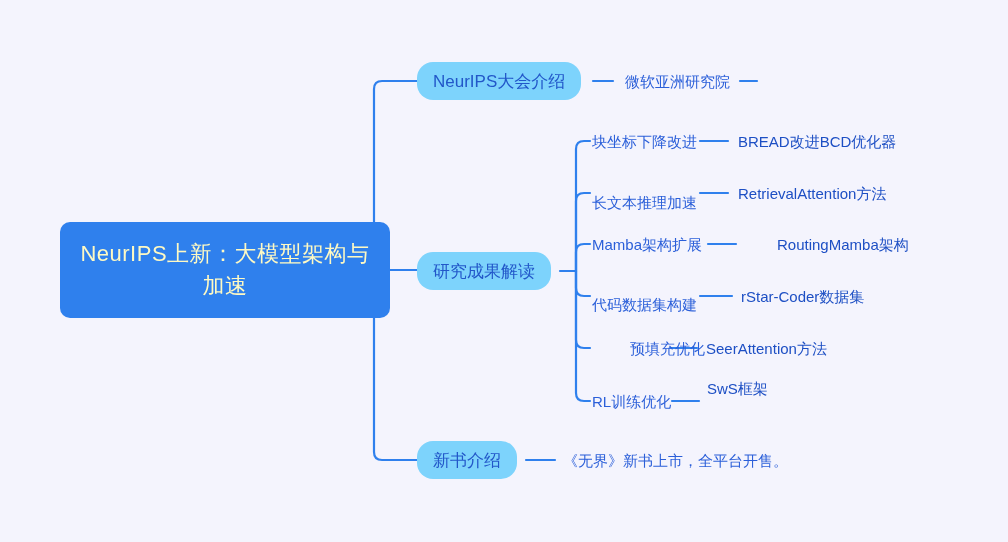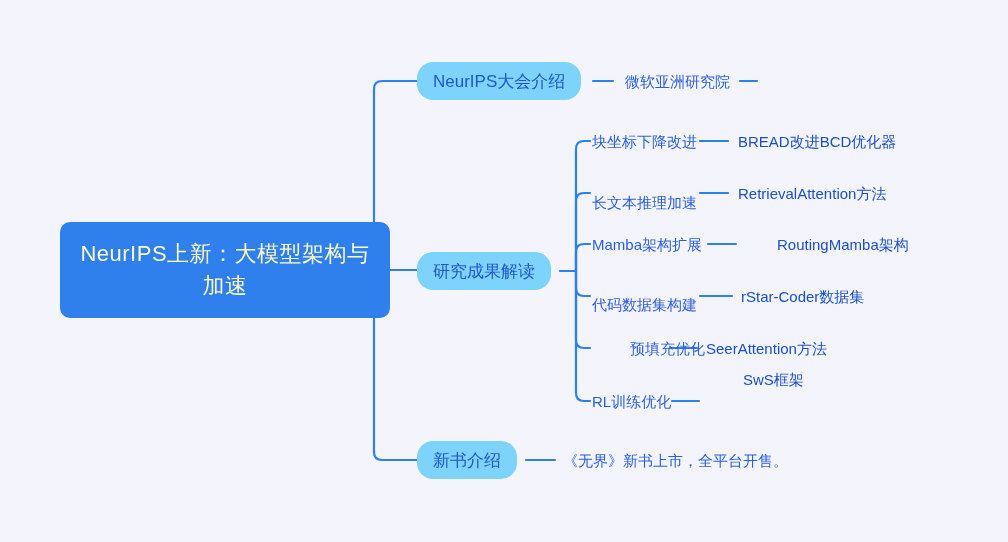--- a/index.html
+++ b/index.html
@@ -89,21 +89,21 @@
   #n-bread     { left: 738px; top: 131px; }
   #n-longctx   { left: 592px; top: 183px; margin-top: 9px; }
   #n-retrieval { left: 738px; top: 183px; }
   #n-mamba     { left: 592px; top: 234px; }
   #n-routing   { left: 745px; top: 234px; margin-left: 32px; }
   #n-codedata  { left: 592px; top: 294px; }
   #n-rstar     { left: 741px; top: 286px; }
   #n-prefill   { left: 592px; top: 338px; margin-left: 38px; }
   #n-seer      { left: 706px; top: 338px; }
   #n-rl        { left: 592px; top: 391px; }
-  #n-sws       { left: 707px; top: 369px; margin-left: 36px; }
+  #n-sws       { left: 707px; top: 378px; }
 
   #n-booktext  { left: 563px; top: 450px; }
 </style>
 </head>
 <body>
 
 <div id="mindmap">
 
   <svg class="links" viewBox="0 0 1008 542" width="1008" height="542" xmlns="http://www.w3.org/2000/svg">
     <g fill="none" stroke="#2f80ed" stroke-width="2.2" stroke-linecap="round" stroke-linejoin="round">

